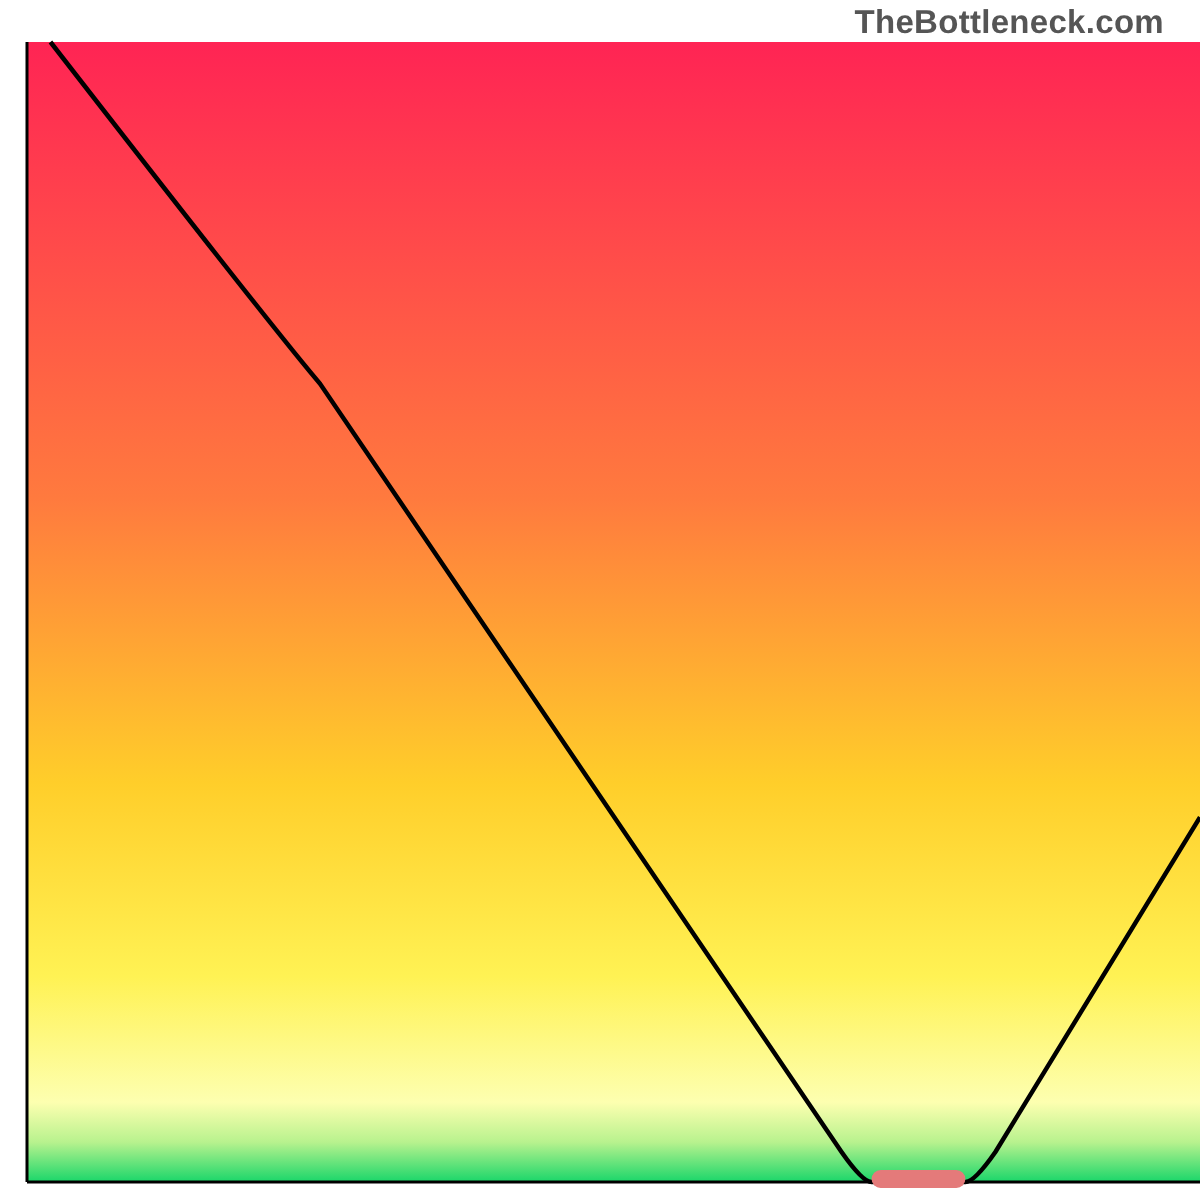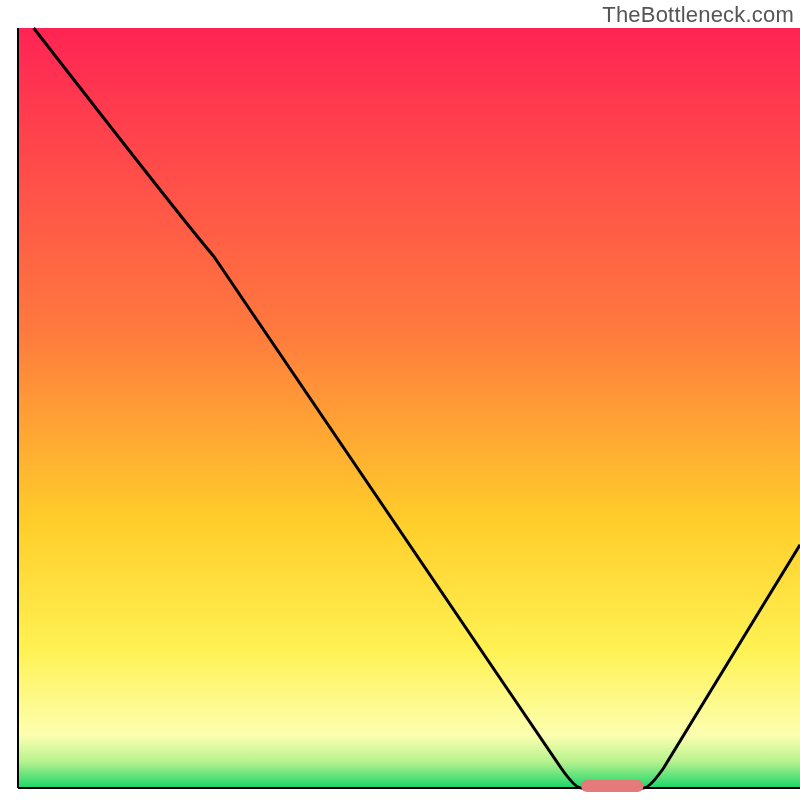--- a/index.html
+++ b/index.html
@@ -11,23 +11,23 @@
     font-family: Arial, Helvetica, sans-serif;
   }
   .chart-wrap {
     position: relative;
     width: 800px;
     height: 800px;
   }
   .watermark {
     position: absolute;
     top: 2px;
-    right: 6px;
+    right: 24px;
     font-size: 22px;
-    font-weight: 400;
+    font-weight: 700;
     color: #555;
     letter-spacing: 0.2px;
     font-family: "Segoe UI", Arial, sans-serif;
     z-index: 50;
   }
   svg {
     position: absolute;
     top: 0;
     left: 0;
   }

